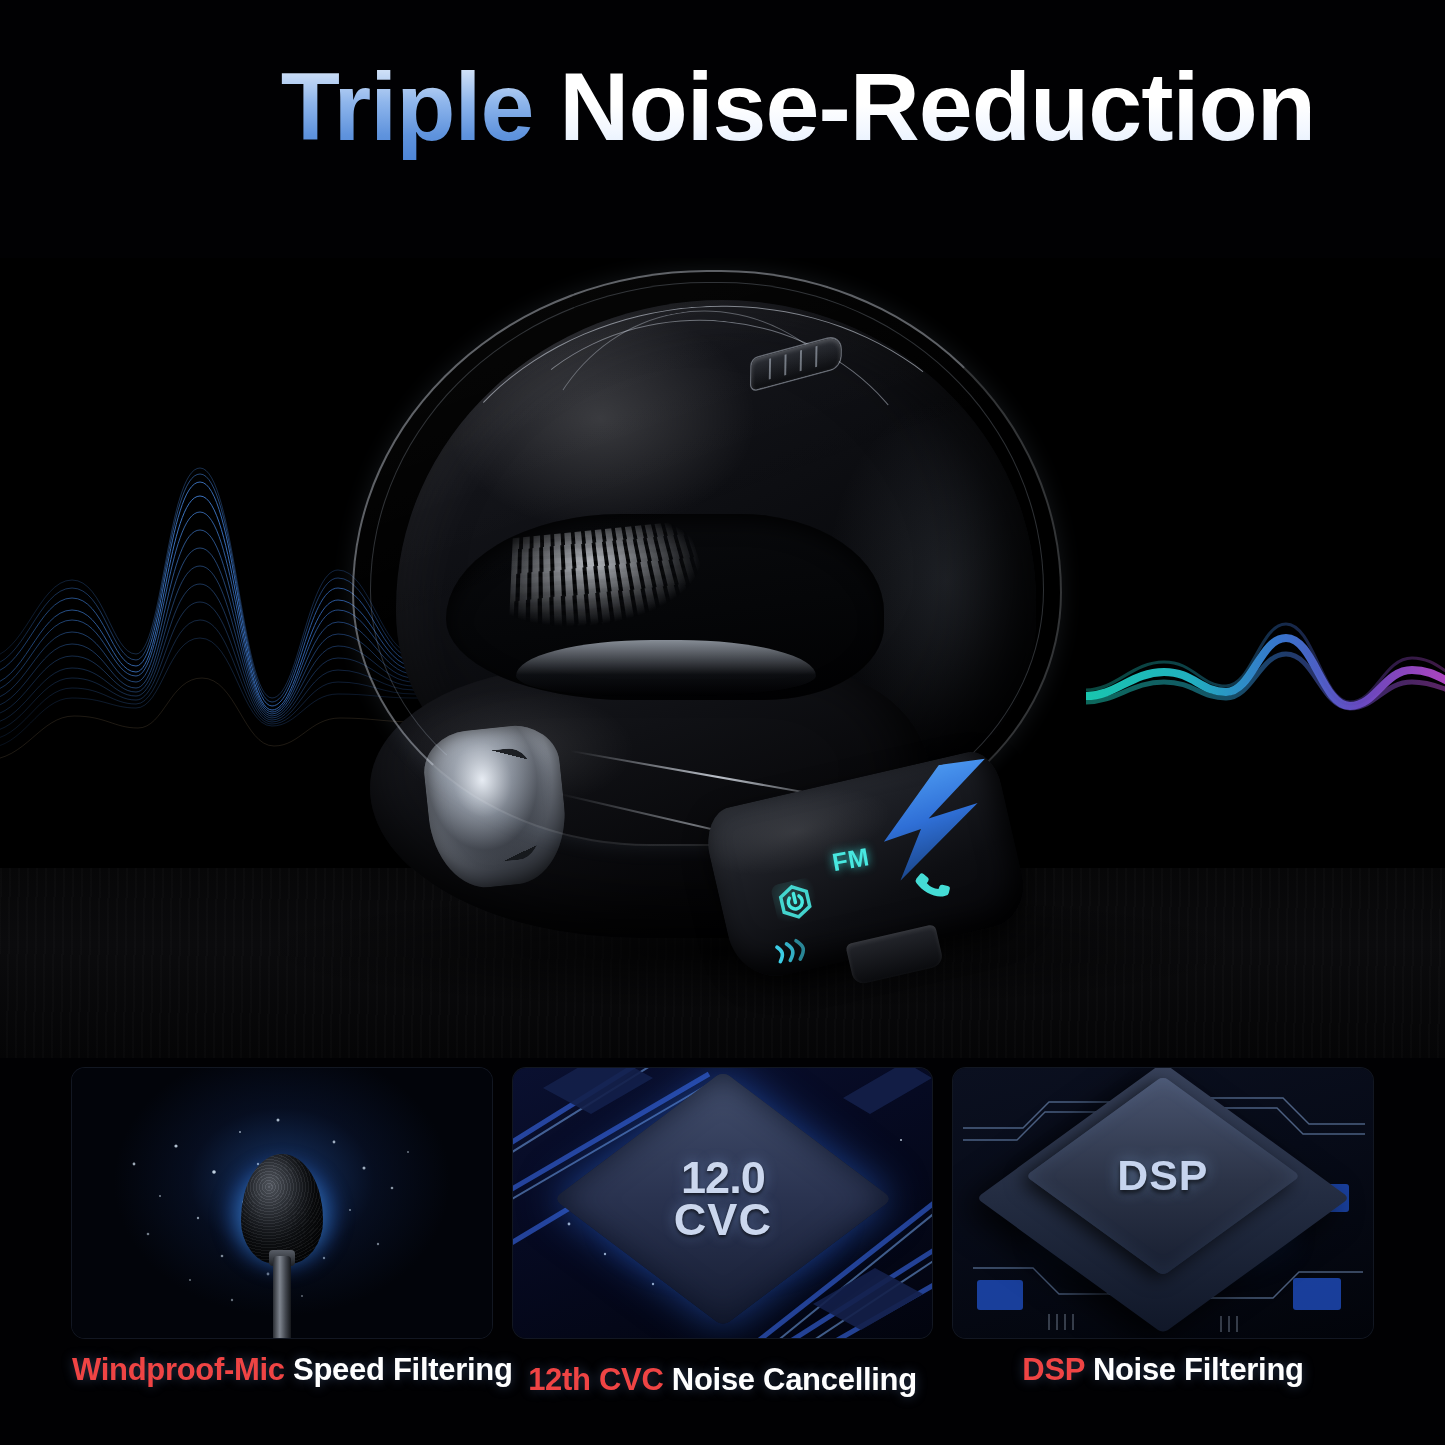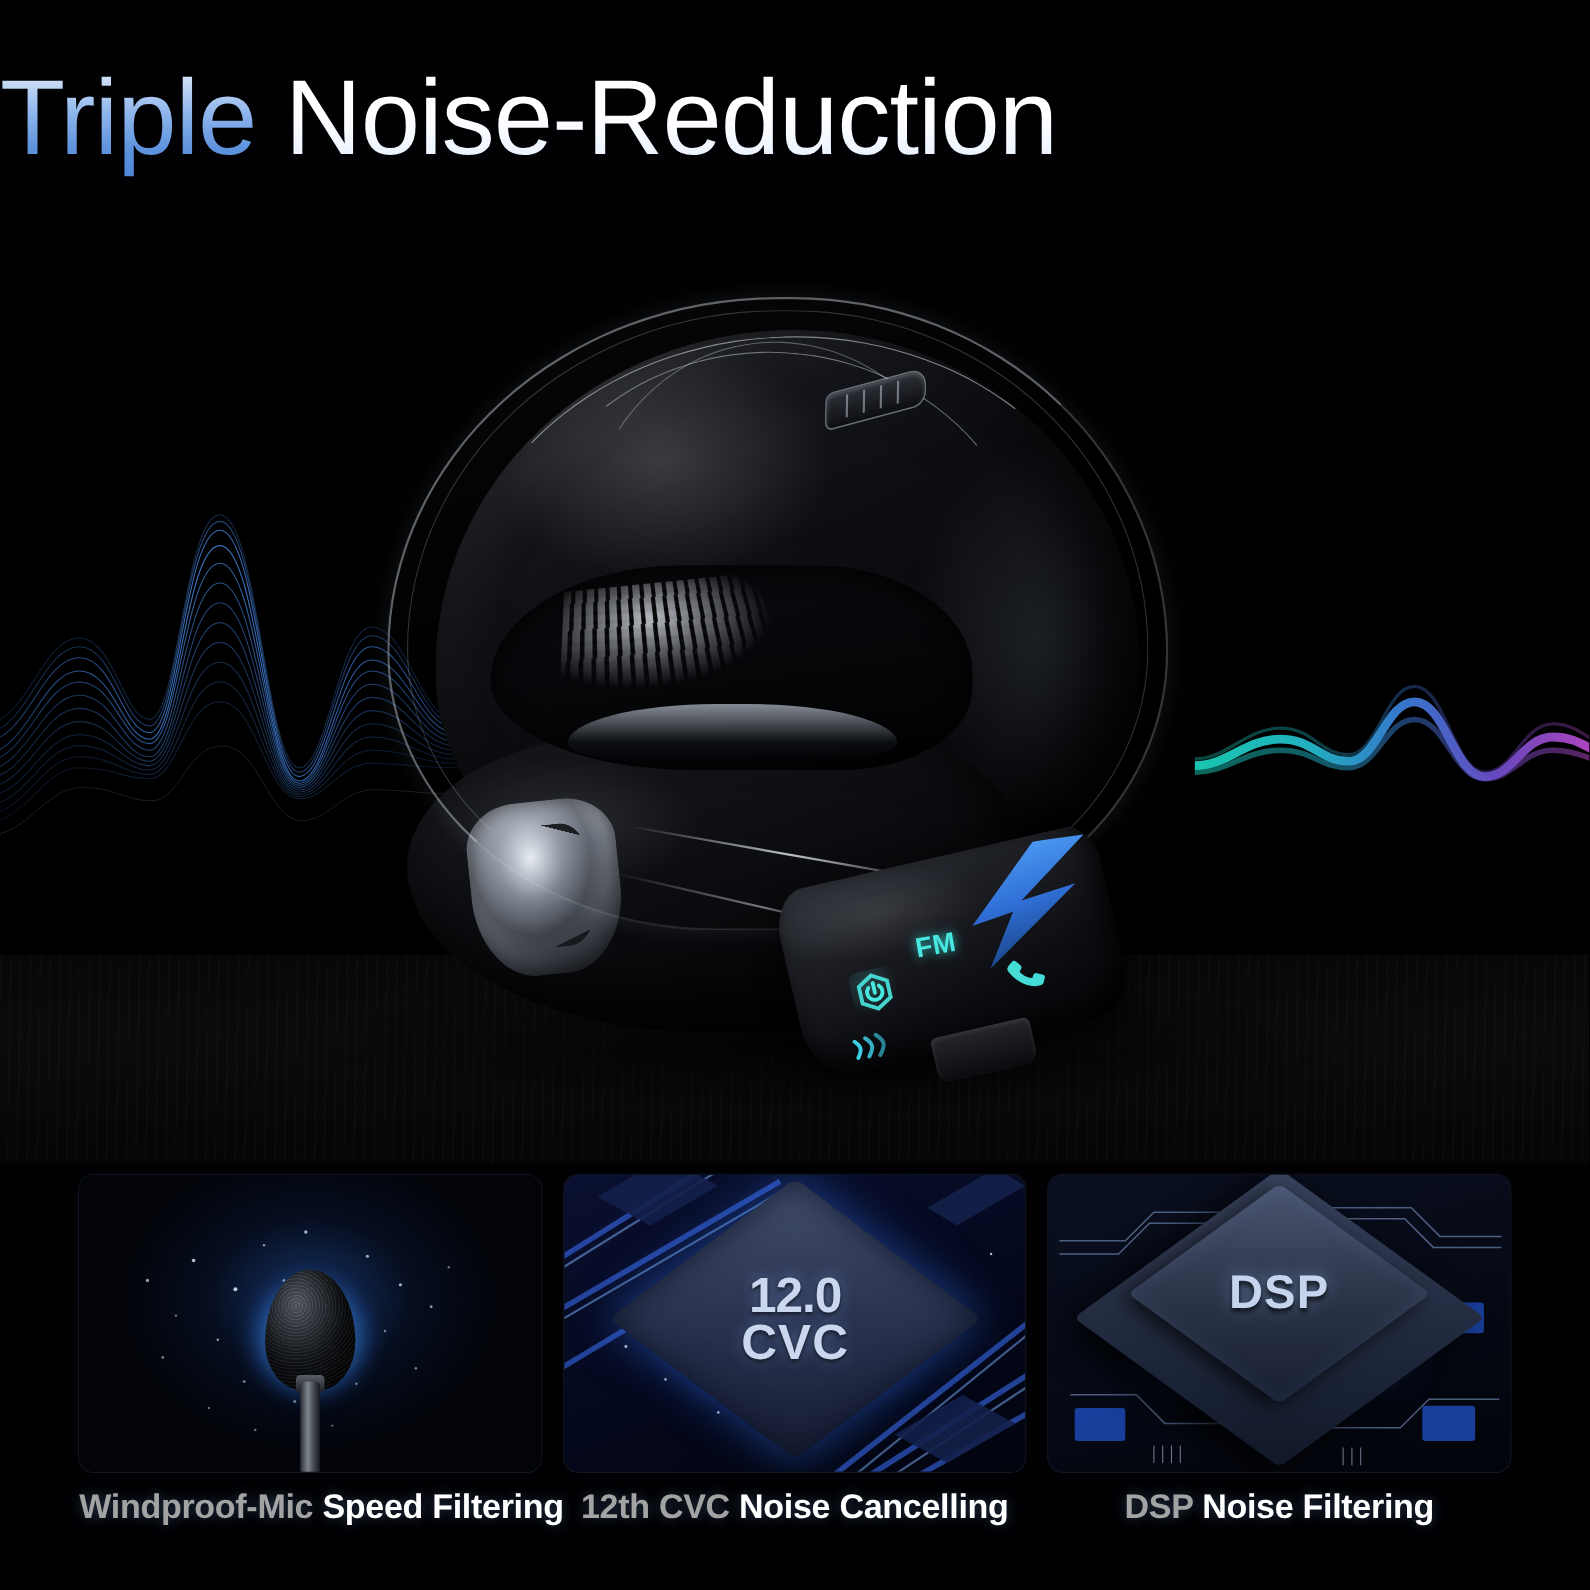--- a/index.html
+++ b/index.html
@@ -5,22 +5,22 @@
   html,body{margin:0;padding:0;background:#000;}
   body{
     width:1445px;height:1445px;overflow:hidden;position:relative;
     font-family:"Liberation Sans","DejaVu Sans",sans-serif;
     background:#010103;
   }
   .stage{position:absolute;inset:0;width:1445px;height:1445px;overflow:hidden;}
 
   
   .headline{
-    position:absolute;left:0;top:58px;width:1315px;text-align:left;
-    font-size:97px;font-weight:400;line-height:1.02;letter-spacing:-1px;
+    position:absolute;left:0;top:58px;width:1315px;text-align:right;
+    font-size:97px;font-weight:700;line-height:1.02;letter-spacing:-1px;
     white-space:nowrap;
   }
   .headline span{
     -webkit-background-clip:text;background-clip:text;color:transparent;
     -webkit-text-fill-color:transparent;
   }
   .hl-a{background-image:linear-gradient(180deg,#ffffff 0%,#cfe0f7 17%,#8fb6ec 46%,#5f93dd 76%,#4d85d8 100%);}
   .hl-b{background-image:linear-gradient(180deg,#ffffff 0%,#ffffff 48%,#f2f7ff 72%,#dce9fb 100%);}
 
   .subhead{
@@ -287,22 +287,22 @@
     text-shadow:0 3px 5px rgba(0,0,0,.75),0 0 16px rgba(150,200,255,.45);
   }
 
   
   .captions{position:absolute;left:72px;top:1352px;width:1301px;height:54px;display:flex;gap:21px;}
   .cap{
     width:420px;text-align:center;font-size:31px;font-weight:700;color:#ffffff;
     white-space:nowrap;letter-spacing:-.3px;
     text-shadow:0 0 12px rgba(120,160,225,.35);
   }
-  .cap:nth-child(2){width:419px;}
-  .cap .hi{color:#a3a3a3;}
+  .cap:nth-child(2){width:419px;margin-top:10px;}
+  .cap .hi{color:#ef4444;}
 </style>
 </head>
 <body>
 
 <div class="stage">
 
   <div class="headline">
     <span class="hl-a">Triple</span><span class="hl-b"> Noise-Reduction</span>
   </div>
 

